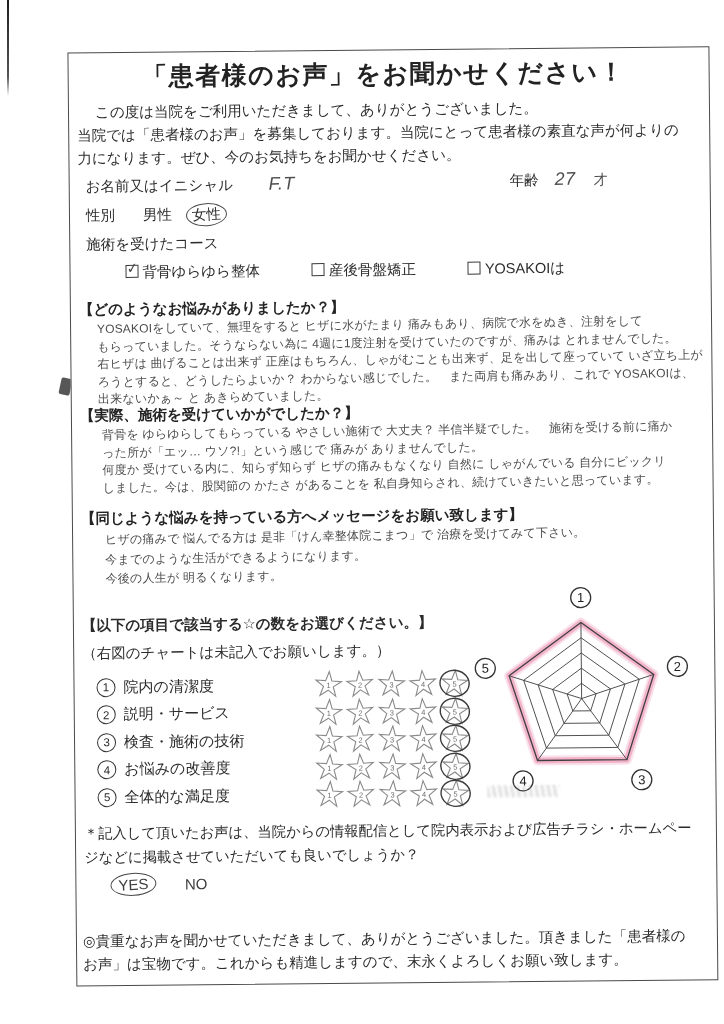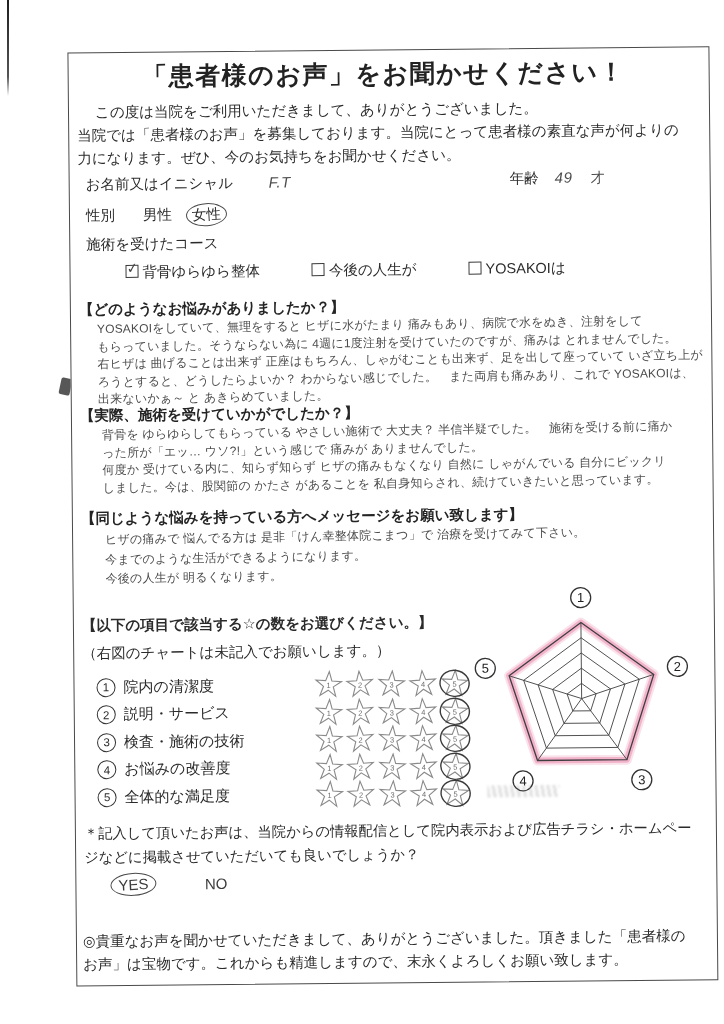--- a/index.html
+++ b/index.html
@@ -24,21 +24,21 @@
   .page-title{
     left:0;right:10px;top:7px;text-align:center;
     font-size:25px;font-weight:bold;letter-spacing:1.5px;color:#222;
   }
   .intro1{left:26px;top:50px;font-size:14.5px;}
   .intro2{left:8px;top:71px;width:616px;font-size:14.5px;line-height:23px;}
   
   .p-row{font-size:14.5px;}
   .lbl{color:#2b2b2b;}
   .hw{color:#4d4d4d;font-size:13px;letter-spacing:.5px;transform:rotate(-1deg);display:inline-block;}
-  .hw-big{font-size:15px;font-style:italic;}
+  .hw-big{font-size:18px;font-style:italic;}
   .circled{display:inline-block;border:1.6px solid #4a4a4a;border-radius:50%;
     padding:1px 5px;transform:rotate(-3deg);}
   .cb{display:inline-block;width:11px;height:11px;border:1.5px solid #3a3a3a;
     vertical-align:-1px;margin-right:4px;position:relative;}
   .cb .tick{position:absolute;left:0px;top:-6px;font-size:14px;color:#444;
     transform:rotate(-8deg);font-weight:bold;}
   
   .q-head{font-size:14.5px;font-weight:bold;color:#242424;}
   .q-lines{font-size:12px;line-height:17.5px;color:#4c4c4c;letter-spacing:.2px;
     transform:rotate(-0.35deg);white-space:nowrap;}
@@ -70,30 +70,30 @@
   <div class="abs page-title">「患者様のお声」をお聞かせください！</div>
   <div class="abs intro1">この度は当院をご利用いただきまして、ありがとうございました。</div>
   <div class="abs intro2">当院では「患者様のお声」を募集しております。当院にとって患者様の素直な声が何よりの力になります。ぜひ、今のお気持ちをお聞かせください。</div>
 
   <div class="abs p-row" style="left:16px;top:122px;">
     <span class="lbl">お名前又はイニシャル</span>
     <span class="hw hw-big" style="margin-left:32px;">F.T</span>
   </div>
   <div class="abs p-row" style="left:440px;top:120px;">
     <span class="lbl">年齢</span>
-    <span class="hw hw-big" style="margin-left:12px;">49</span>
+    <span class="hw hw-big" style="margin-left:12px;">27</span>
     <span class="lbl hw" style="margin-left:14px;font-size:14px;">才</span>
   </div>
   <div class="abs p-row" style="left:16px;top:151px;">
     <span class="lbl">性別</span>
     <span style="margin-left:24px;">男性</span>
     <span class="circled" style="margin-left:10px;">女性</span>
   </div>
   <div class="abs p-row" style="left:16px;top:182px;">施術を受けたコース</div>
-  <div class="abs p-row" style="left:55px;top:210px;" id="courses"><span style="margin-right: 52px;"><span class="cb"><span class="tick">✓</span></span><span>背骨ゆらゆら整体</span></span><span style="margin-right: 52px;"><span class="cb"></span><span>今後の人生が</span></span><span style="margin-right: 0px;"><span class="cb"></span><span>YOSAKOIは</span></span></div>
+  <div class="abs p-row" style="left:55px;top:210px;" id="courses"><span style="margin-right: 52px;"><span class="cb"><span class="tick">✓</span></span><span>背骨ゆらゆら整体</span></span><span style="margin-right: 52px;"><span class="cb"></span><span>産後骨盤矯正</span></span><span style="margin-right: 0px;"><span class="cb"></span><span>YOSAKOIは</span></span></div>
 
   <div class="abs q-head" style="left:8px;top:247px;">【どのようなお悩みがありましたか？】</div>
   <div class="abs q-lines" style="left:26px;top:266px;" id="q0">
       <div>YOSAKOIをしていて、無理をすると ヒザに水がたまり 痛みもあり、病院で水をぬき、注射をして</div>
       <div>もらっていました。そうならない為に 4週に1度注射を受けていたのですが、痛みは とれませんでした。</div>
       <div>右ヒザは 曲げることは出来ず 正座はもちろん、しゃがむことも出来ず、足を出して座っていて いざ立ち上が</div>
       <div>ろうとすると、どうしたらよいか？ わからない感じでした。　また両肩も痛みあり、これで YOSAKOIは、</div>
       <div>出来ないかぁ～ と あきらめていました。</div>
     </div>
 
@@ -274,17 +274,17 @@
         <circle cx="55.63368951846022" cy="195.71071643186968" r="10" fill="none" stroke="#333" stroke-width="1.3"></circle>
         <text x="55.63368951846022" y="200.21071643186968" text-anchor="middle" font-size="13" fill="#222">4</text>
         <circle cx="18.943291854189496" cy="82.78928356813029" r="10" fill="none" stroke="#333" stroke-width="1.3"></circle>
         <text x="18.943291854189496" y="87.28928356813029" text-anchor="middle" font-size="13" fill="#222">5</text>
       </svg></div>
   <div class="abs smudge"></div>
 
   <div class="abs consent">＊記入して頂いたお声は、当院からの情報配信として院内表示および広告チラシ・ホームページなどに掲載させていただいても良いでしょうか？</div>
   <div class="abs" style="left:34px;top:820px;">
     <span class="yn circled" style="padding:2px 7px;">YES</span>
-    <span class="yn" style="margin-left:44px;">NO</span>
+    <span class="yn" style="margin-left:24px;">NO</span>
   </div>
 
   <div class="abs closing">◎貴重なお声を聞かせていただきまして、ありがとうございました。頂きました「患者様のお声」は宝物です。これからも精進しますので、末永くよろしくお願い致します。</div>
 </div>
 
 </body></html>

